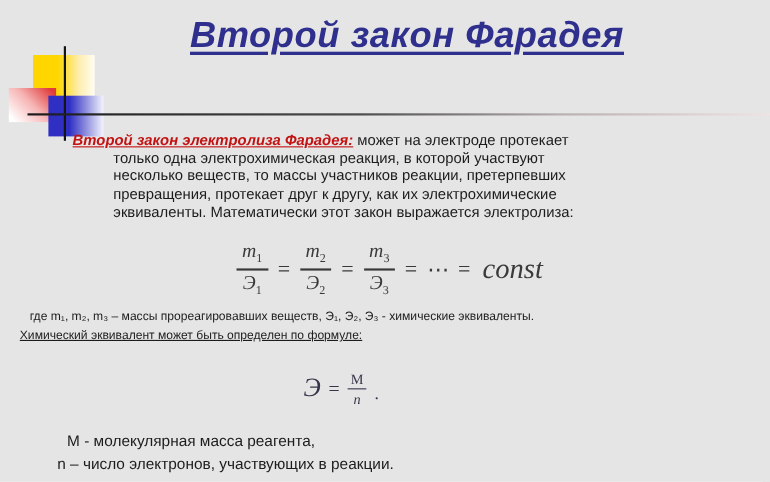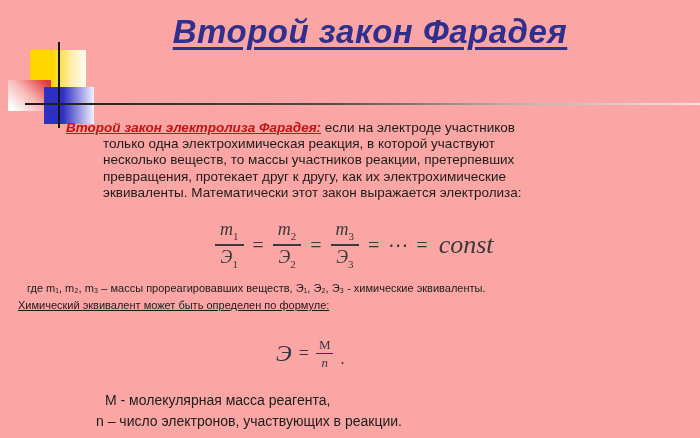--- a/index.html
+++ b/index.html
@@ -1,19 +1,19 @@
 <!DOCTYPE html>
 <html><head>
 <meta charset="utf-8">
 <style>
   html,body{margin:0;padding:0;}
   .slide{
     position:relative;
     width:700px;height:438px;
-    background:#fca5a5;
+    background:#e5e5e5;
     overflow:hidden;
     font-family:"Liberation Sans","DejaVu Sans",sans-serif;
     color:#1c1c1c;
   }
 
   
   .title-wrap{
     position:absolute;left:100px;top:13px;width:540px;
     text-align:center;
   }
@@ -84,21 +84,21 @@
   .f2-sym{font-size:24px;font-style:italic;}
   .f2-eq{font-size:18px;}
   .frac-sm{display:inline-block;text-align:center;line-height:1;font-size:13px;}
   .frac-sm .num{display:block;border-bottom:1.5px solid #35354a;padding:0 3px 2px;}
   .frac-sm .den{display:block;font-style:italic;padding-top:2px;}
   .f2-period{font-size:16px;align-self:flex-end;padding-bottom:8px;}
 
   
   .legend{
     position:absolute;left:52px;top:390px;
-    font-size:14px;line-height:21px;margin-left:44px;
+    font-size:14px;line-height:21px;
   }
   .legend .l1{padding-left:9px;white-space:nowrap;}
   .legend .l2{white-space:nowrap;}
 </style>
 </head>
 <body>
 
 <div class="slide">
 
   <div class="title-wrap">
@@ -106,21 +106,21 @@
   </div>
 
   <div class="sq sq-yellow"></div>
   <div class="sq sq-pink"></div>
   <div class="sq sq-blue"></div>
   <div class="v-line"></div>
   <div class="h-line"></div>
 
   <div class="intro">
     <div class="first">
-      <span class="lead">Второй закон электролиза Фарадея:</span><span> если на электроде участников</span>
+      <span class="lead">Второй закон электролиза Фарадея:</span><span> может на электроде протекает</span>
     </div>
     <div class="cont">только одна электрохимическая реакция, в которой участвуют</div>
     <div class="cont">несколько веществ, то массы участников реакции, претерпевших</div>
     <div class="cont">превращения, протекает друг к другу, как их электрохимические</div>
     <div class="cont">эквиваленты. Математически этот закон выражается электролиза:</div>
   </div>
 
   <div class="formula1">
     <span class="frac">
       <span class="num"><span>m</span><sub>1</sub></span>

